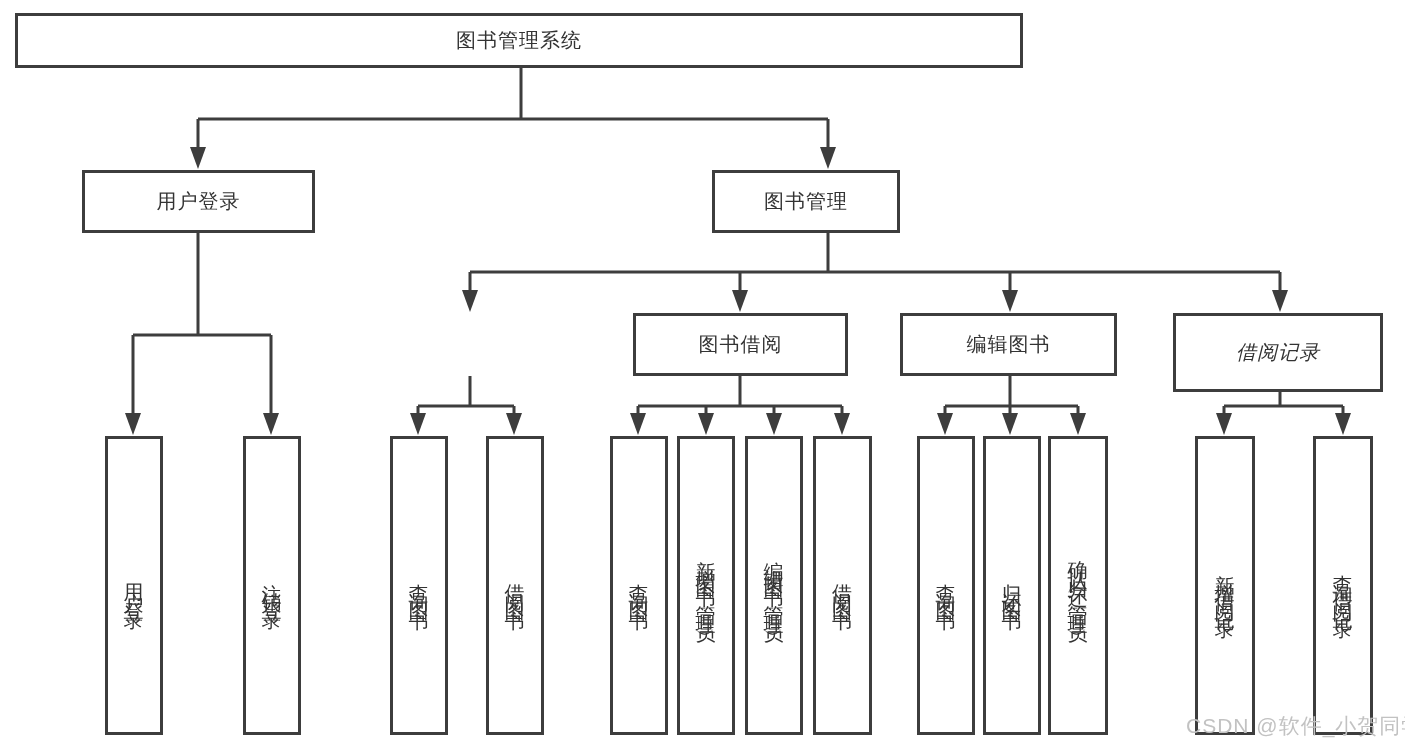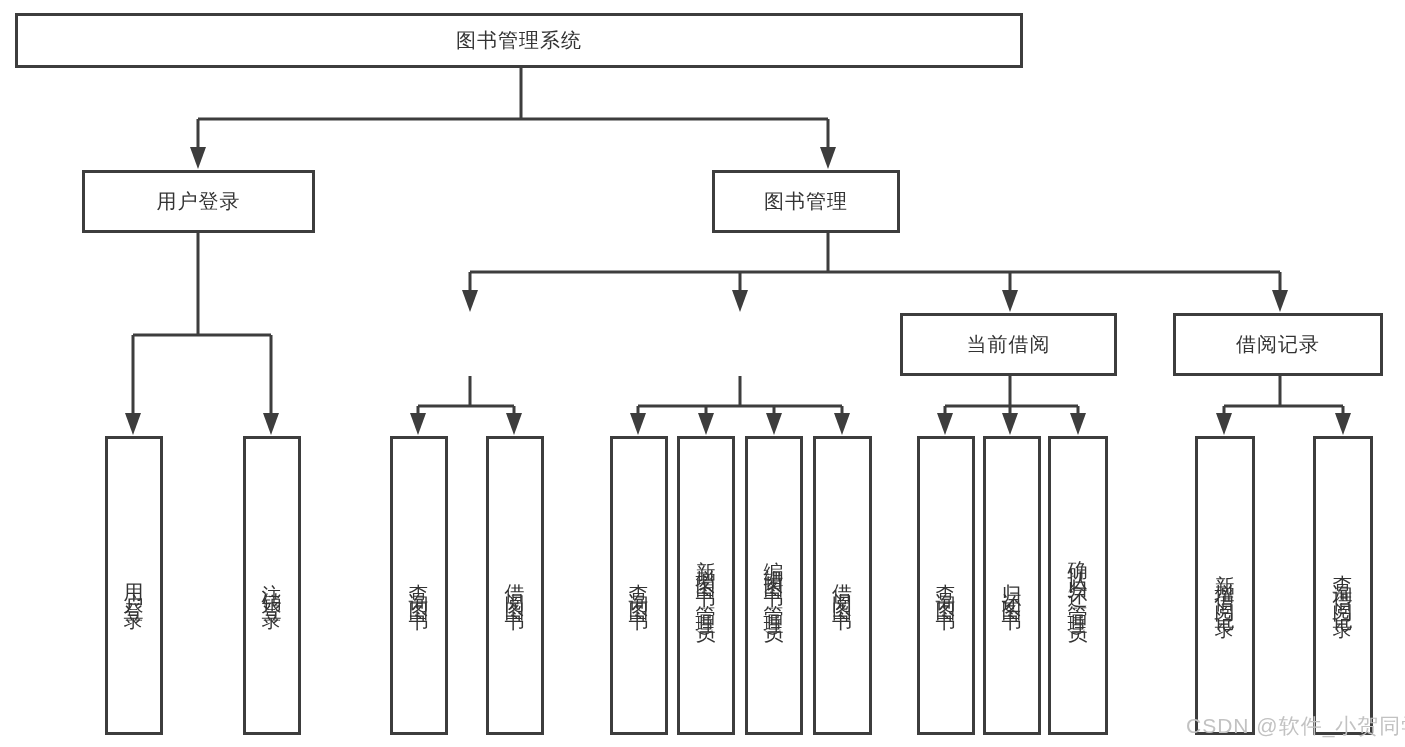--- a/index.html
+++ b/index.html
@@ -33,21 +33,21 @@
   }
   
   .n-root{left:15px;top:13px;width:1008px;height:55px;}
   
   .n-user-login{left:82px;top:170px;width:233px;height:63px;}
   .n-book-mgmt{left:712px;top:170px;width:188px;height:63px;}
   
   .n-new-book{left:362px;top:313px;width:216px;height:63px;}
   .n-book-borrow{left:633px;top:313px;width:215px;height:63px;}
   .n-current-borrow{left:900px;top:313px;width:217px;height:63px;}
-  .n-borrow-record{left:1173px;top:313px;width:210px;height:63px;}
+  .n-borrow-record{left:1173px;top:313px;width:210px;height:79px;font-style:italic;}
   
   .leaf{top:436px;width:58px;height:299px;}
   .l-user-login{left:105px;}
   .l-logout{left:243px;}
   .l-rec-query{left:390px;}
   .l-rec-borrow{left:486px;}
   .l-bb-query{left:610px;}
   .l-bb-add{left:677px;}
   .l-bb-edit{left:745px;}
   .l-bb-borrow{left:813px;width:59px;}
@@ -115,22 +115,25 @@
     <span>图书管理系统</span>
   </div>
 
   <div class="box hbox n-user-login">
     <span>用户登录</span>
   </div>
   <div class="box hbox n-book-mgmt">
     <span>图书管理</span>
   </div>
 
+  <div class="box hbox n-book-borrow">
+    <span>图书借阅</span>
+  </div>
   <div class="box hbox n-current-borrow">
-    <span>当前借阅</span>
+    <span>编辑图书</span>
   </div>
   <div class="box hbox n-borrow-record">
     <span>借阅记录</span>
   </div>
 
   <div class="box vbox leaf l-user-login">
     <span>用户登录</span>
   </div>
   <div class="box vbox leaf l-logout">
     <span>注销登录</span>

